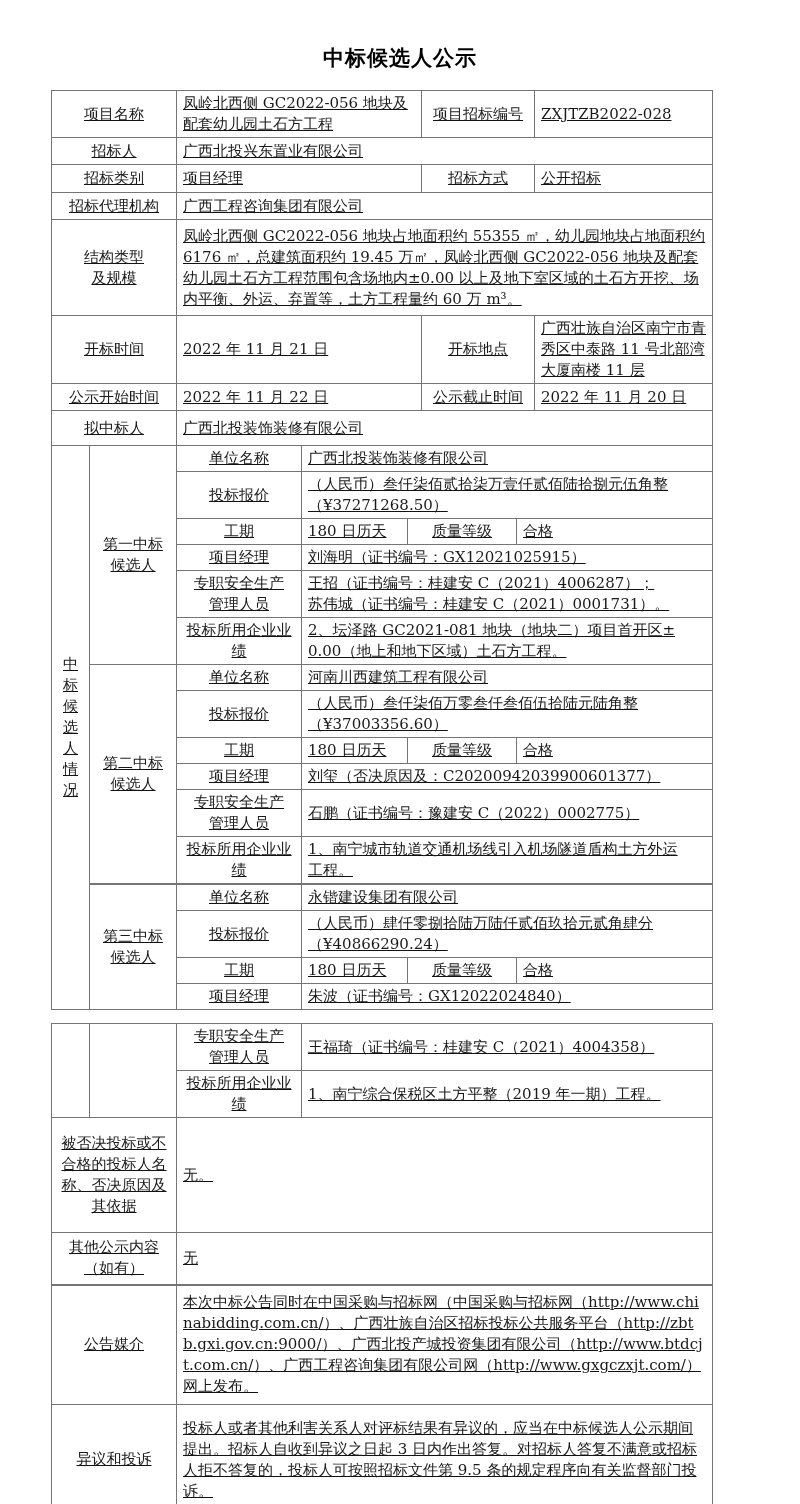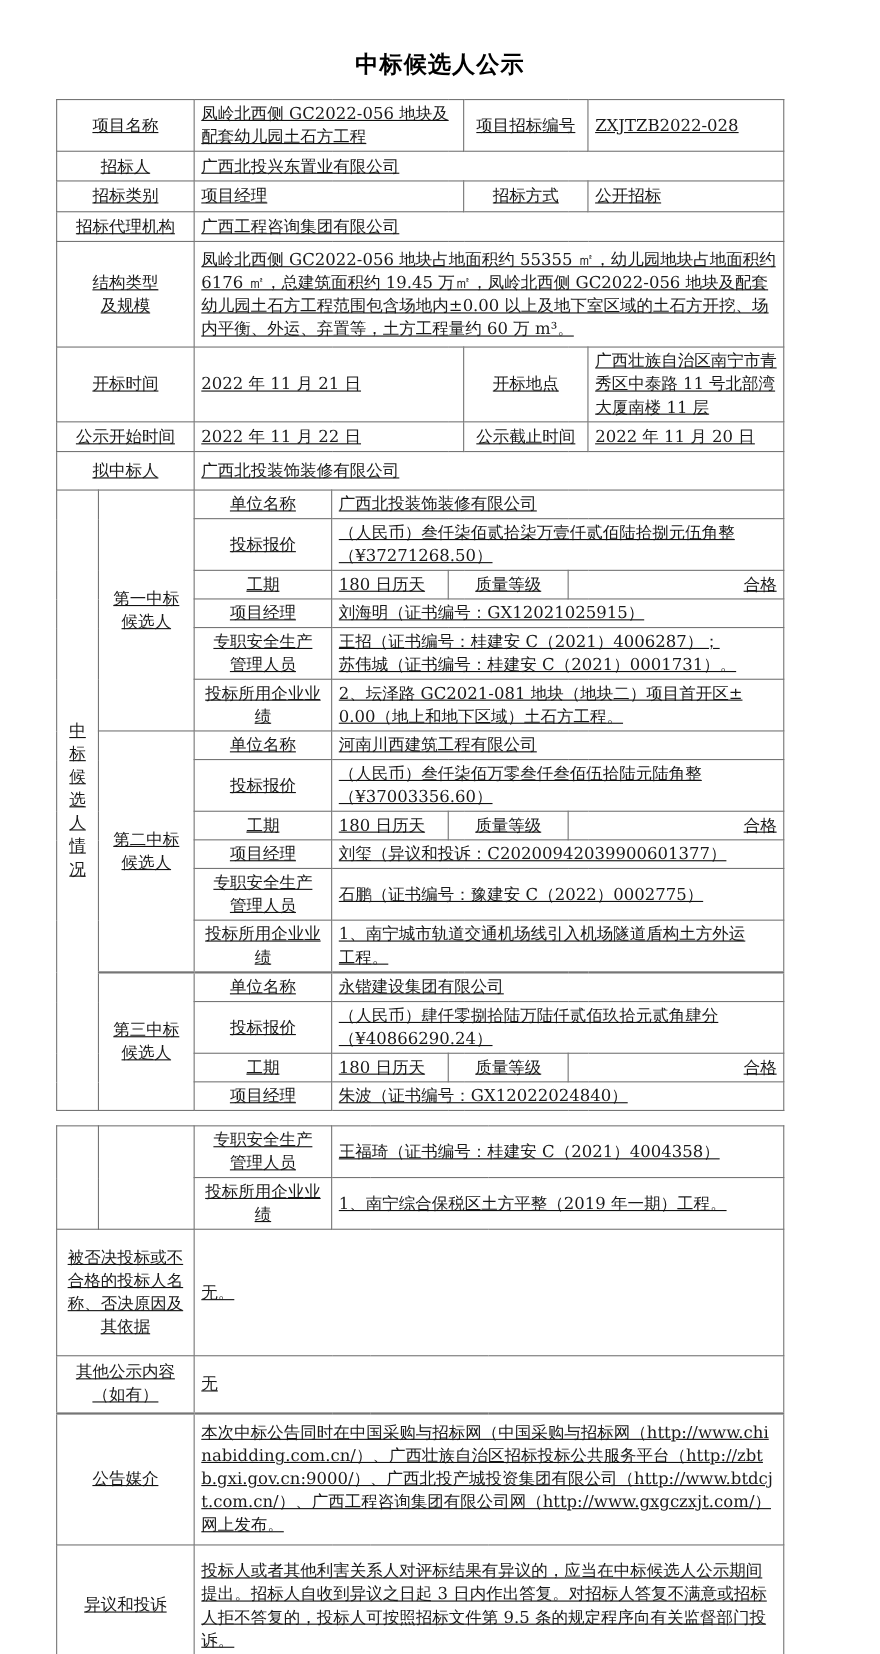--- a/index.html
+++ b/index.html
@@ -12,21 +12,21 @@
     border:1px solid #757575;
     font-size:15px; line-height:21px;
     padding:2px 6px;
     vertical-align:middle;
     word-break:break-all;
     white-space:pre-line;
     color:#1a1a1a;
   }
   td.lab { text-align:center; padding:2px 2px; }
   td.val { text-align:left; }
-  td.ctr { text-align:right; }
+  td.ctr { text-align:left; }
   td.vlab { text-align:center; padding:2px 3px; }
   tr.tsep td { border-top-width:2px; }
   .gap { height:13px; }
 </style>
 </head>
 <body>
 
 <div class="page">
 
   <div class="doc-title">中标候选人公示</div>
@@ -143,21 +143,21 @@
 （¥37003356.60）</td>
     </tr>
     <tr style="height:26px">
       <td class="lab">工期</td>
       <td class="val">180 日历天</td>
       <td class="lab" colspan="2">质量等级</td>
       <td class="ctr" colspan="2">合格</td>
     </tr>
     <tr style="height:26px">
       <td class="lab">项目经理</td>
-      <td class="val" colspan="5">刘玺（异议和投诉：C20200942039900601377）</td>
+      <td class="val" colspan="5">刘玺（否决原因及：C20200942039900601377）</td>
     </tr>
     <tr style="height:46px">
       <td class="lab">专职安全生产
 管理人员</td>
       <td class="val" colspan="5">石鹏（证书编号：豫建安 C（2022）0002775）</td>
     </tr>
     <tr style="height:44px">
       <td class="lab">投标所用企业业
 绩</td>
       <td class="val" colspan="5">1、南宁城市轨道交通机场线引入机场隧道盾构土方外运

